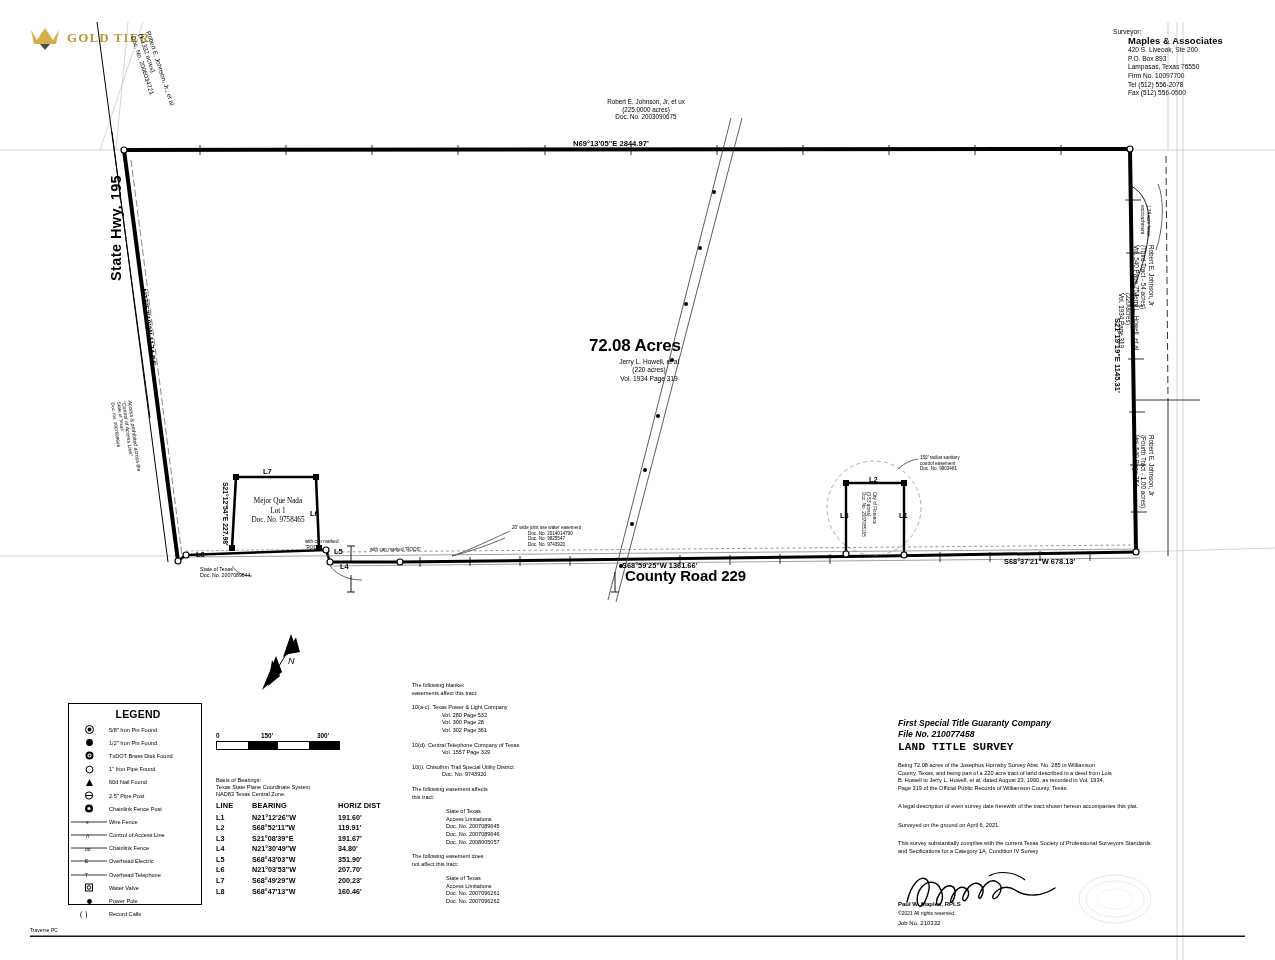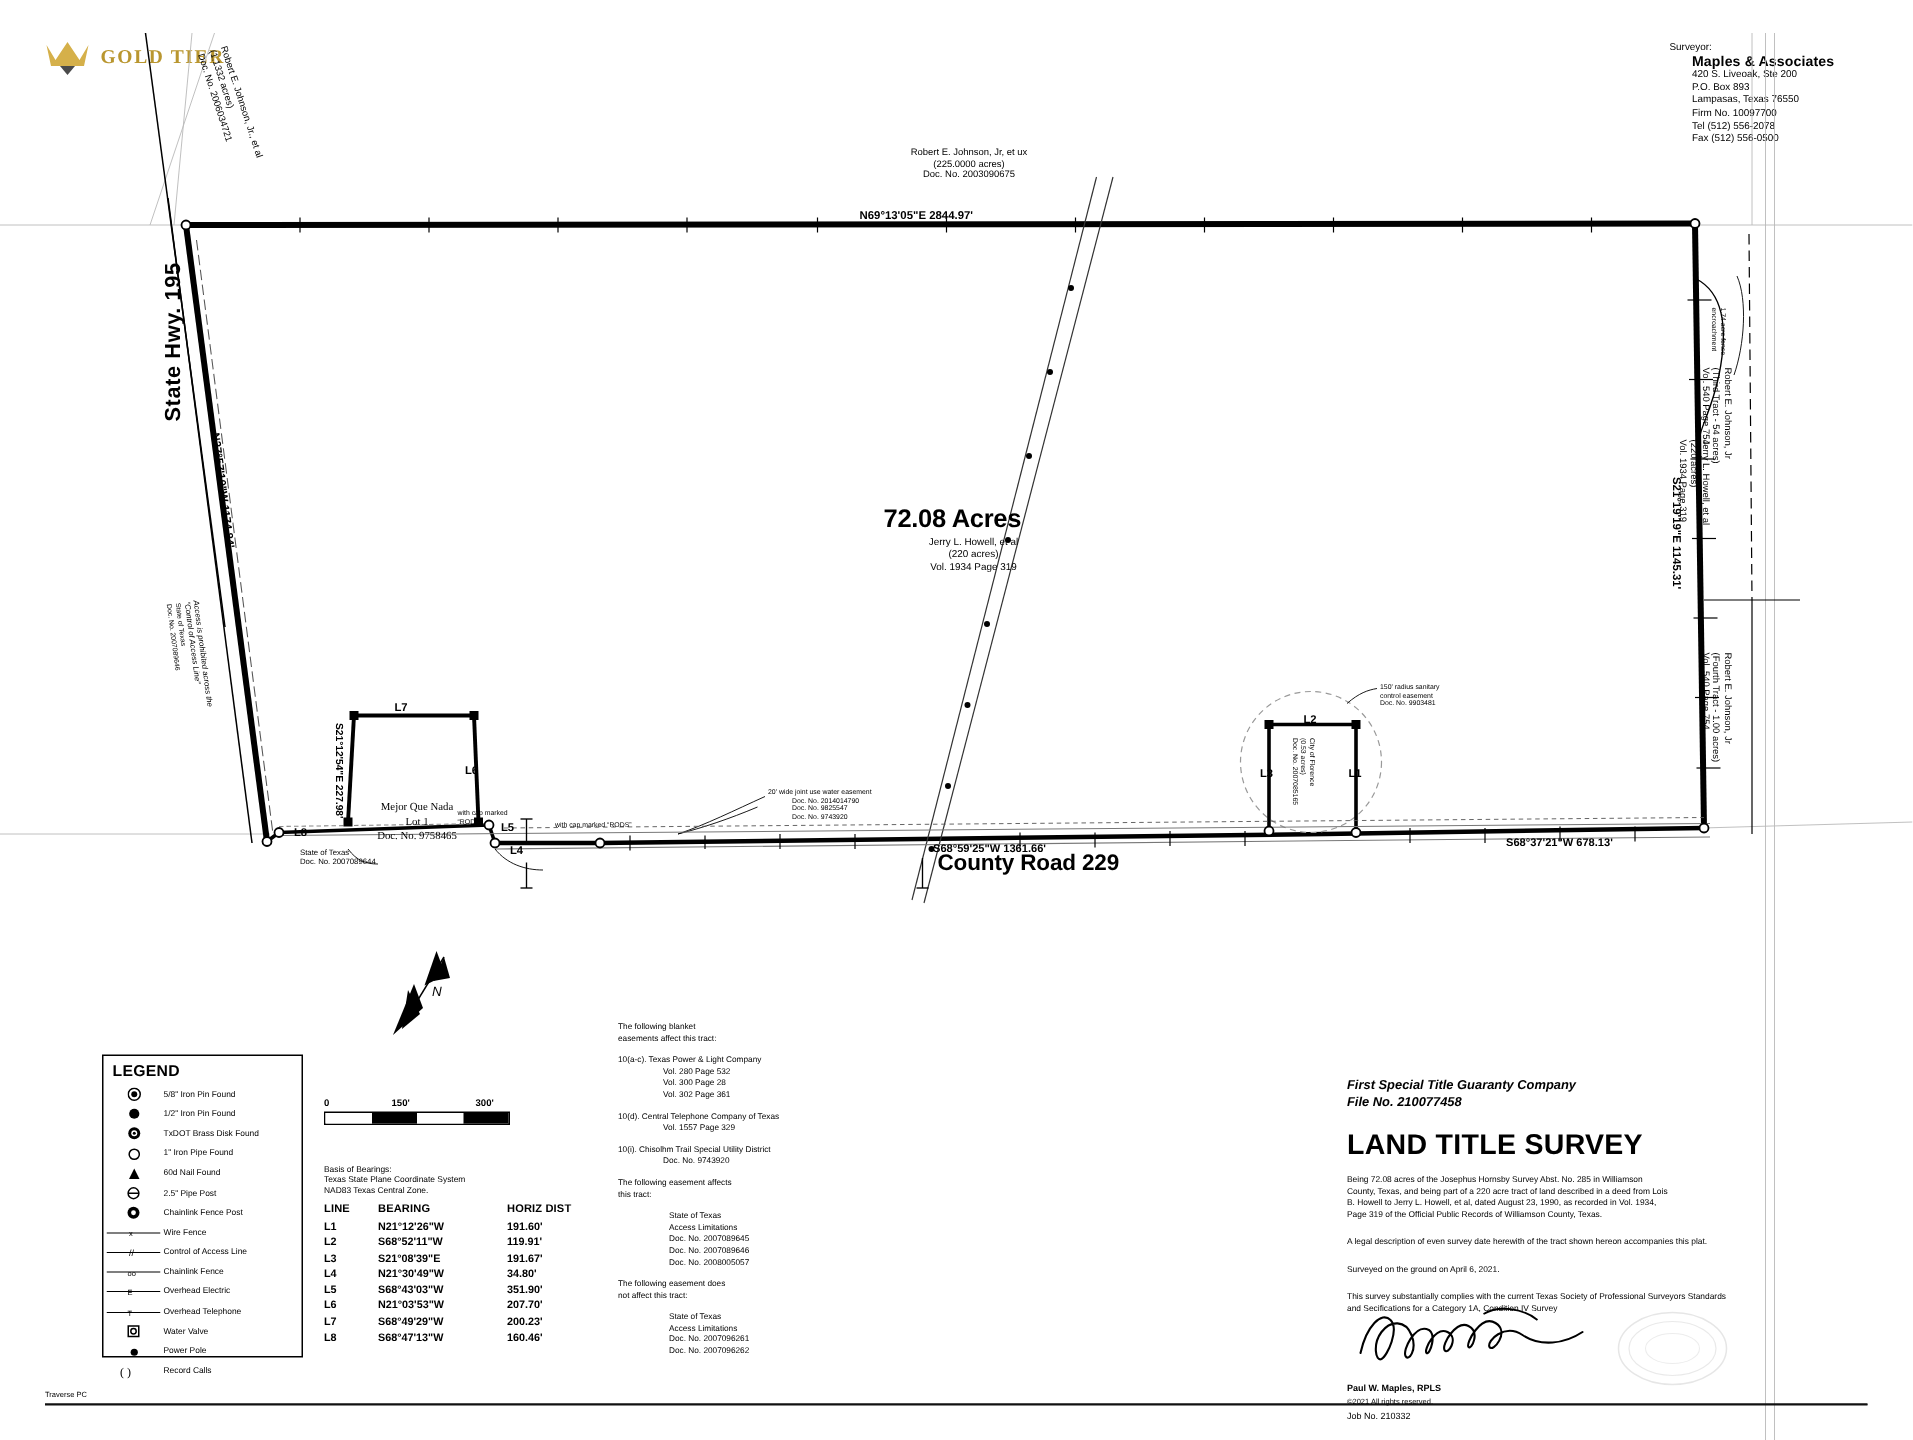--- a/index.html
+++ b/index.html
@@ -38,25 +38,25 @@
   .ttiny{font-size:4.6px;line-height:5.6px;}
 
   #acres-label{left:589px;top:336px;font-size:17px;font-weight:bold;letter-spacing:-.2px;}
   #acres-owner{left:594px;top:358px;font-size:6.6px;line-height:8.4px;text-align:center;width:110px;}
 
   #hwy-label{left:108px;top:281px;font-size:14.5px;font-weight:bold;letter-spacing:.4px;
     transform:rotate(-90deg);transform-origin:0 0;}
   #cr-label{left:613px;top:567px;font-size:15px;font-weight:bold;letter-spacing:-.1px;margin-left:12px;}
 
   #lot-name{left:237px;top:497px;width:82px;text-align:center;
-    font-family:"Liberation Serif",serif;font-size:7.2px;line-height:9.6px;margin-top:37px;}
+    font-family:"Liberation Serif",serif;font-size:7.2px;line-height:9.6px;}
 
   
   #legend{left:68px;top:703px;width:132px;height:200px;border:1px solid #000;background:#fff;}
-  #legend .title{font-size:10.5px;font-weight:bold;margin:4px 0 3px 6px;letter-spacing:.2px;}
+  #legend .title{font-size:10.5px;font-weight:bold;margin:4px 0 3px 6px;letter-spacing:.2px;text-align:center;}
   #legend .row{display:flex;align-items:center;height:13.2px;font-size:5.6px;}
   #legend .sym{width:40px;display:flex;align-items:center;justify-content:center;}
   #legend .txt{flex:1;}
   .sym svg{display:block;}
   #scale-bar{left:216px;top:732px;}
   #scale-bar .nums{position:relative;height:9px;font-size:6.4px;font-weight:bold;width:122px;}
   #scale-bar .bar{position:relative;width:122px;height:7px;border:1px solid #000;display:flex;}
   #scale-bar .bar i{display:block;height:100%;flex:1;}
   #scale-bar .bar i.on{background:#000;}
   #scale-bar .bar i.off{background:#fff;}
@@ -73,21 +73,21 @@
 
   
   #notes{left:412px;top:682px;font-size:5.5px;line-height:7.6px;}
   #notes .grp{margin-bottom:7px;}
   #notes .ind2{margin-left:30px;}
   #notes .ind3{margin-left:34px;}
 
   
   #title-block{left:898px;top:718px;width:260px;}
   #title-block .client{font-style:italic;font-weight:bold;font-size:8.6px;line-height:11px;}
-  #title-block .big{font-weight:bold;font-size:19px;letter-spacing:.2px;margin-top:13px;}
+  #title-block .big{font-weight:bold;font-size:11px;letter-spacing:.2px;margin-top:1px;font-family:Liberation Mono, monospace;}
   #title-block .para{font-size:5.6px;line-height:7.5px;margin-top:9px;}
   #title-block .para2{font-size:5.6px;line-height:7.5px;margin-top:11px;}
   #title-block .sig-name{font-size:6px;line-height:7.4px;margin-top:2px;}
   #sig{position:absolute;left:903px;top:866px;}
   #seal{position:absolute;left:1075px;top:872px;opacity:.18;}
 
   #footer-left{left:30px;top:927px;font-size:5px;}
   .hr-bottom{left:30px;top:936px;width:1215px;height:1px;background:#111;}
 </style>
 </head>

